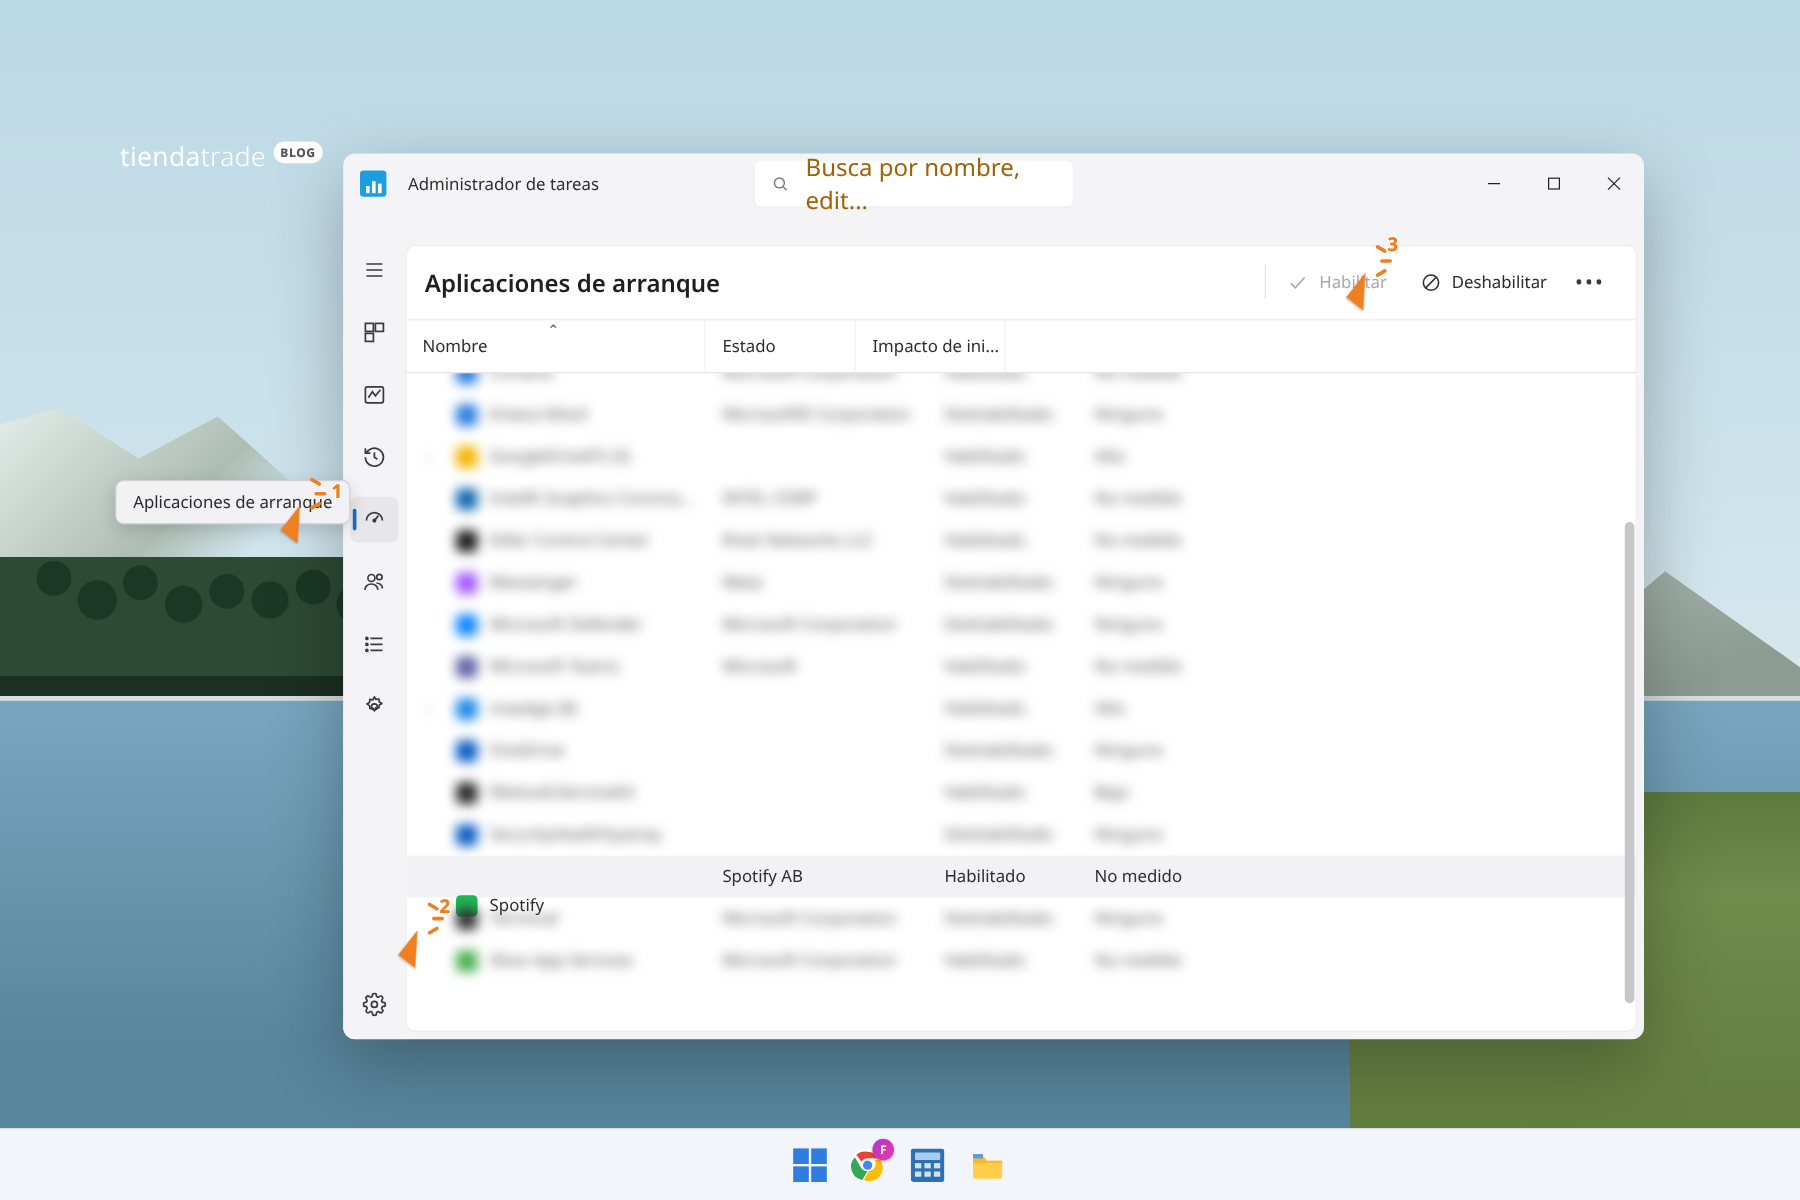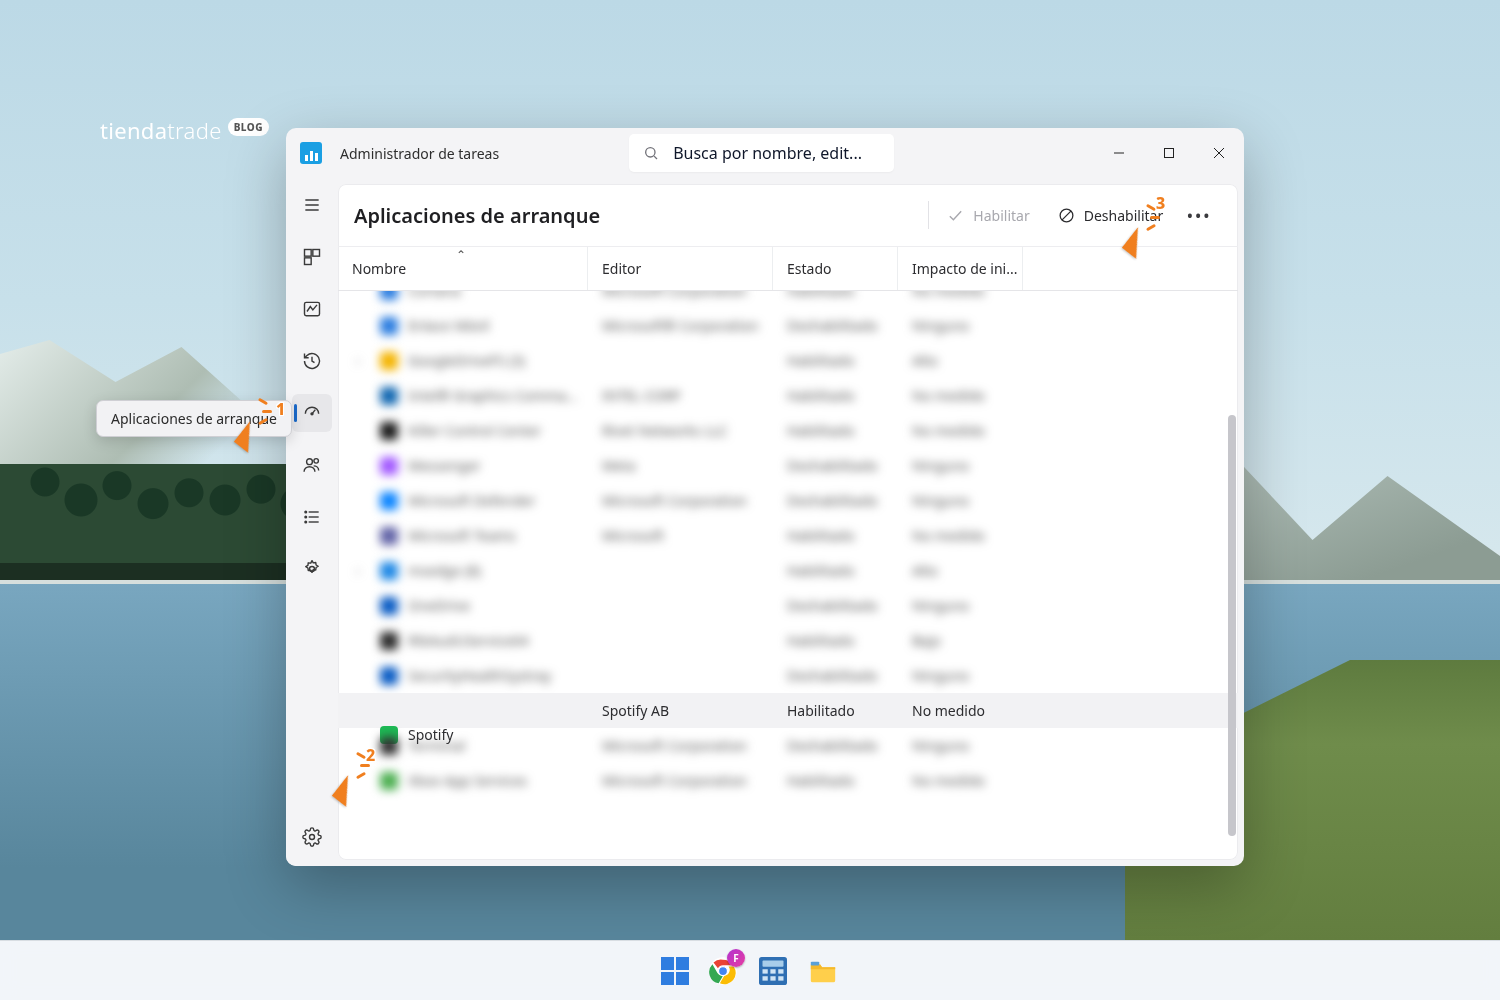--- a/index.html
+++ b/index.html
@@ -106,37 +106,37 @@
   .tb-chrome{ position:relative; }
   .tb-chrome-badge{
     position:absolute; top:-6px; right:-6px; width:18px; height:18px; border-radius:50%;
     background:linear-gradient(135deg,#b331d1,#e63ea0); color:#fff; font-size:10px;
     display:flex; align-items:center; justify-content:center; box-shadow:0 1px 2px rgba(0,0,0,.3);
     font-weight:700;
   }
 
   
   .tm-window{
-    position:absolute; left:286px; top:128px; width:958px; height:738px;
+    position:absolute; left:286px; top:128px; width:1084px; height:738px;
     background:#f4f4f6; border-radius:10px; box-shadow:0 20px 60px rgba(0,0,0,.28);
-    display:flex; flex-direction:column; overflow:hidden;
+    display:flex; flex-direction:column; overflow:hidden;gap:20px;
   }
   .tm-titlebar{
     height:50px; display:flex; align-items:center; padding-left:14px;
   }
   .tm-appicon{
     width:22px; height:22px; background:#1a9fe3; border-radius:3px; margin-right:18px;
     display:flex; align-items:flex-end; justify-content:center; padding:3px;
   }
   .tm-appicon i{display:block;width:3px;background:#fff;margin:0 1px;}
   .tm-appicon i:nth-child(1){height:6px;} .tm-appicon i:nth-child(2){height:10px;} .tm-appicon i:nth-child(3){height:8px;}
   .tm-titletext{ font-size:14px; color:#2e2e2e; flex:0 0 auto; }
   .tm-searchbox{
     margin-left:130px; width:265px; height:38px; background:#fff; border-radius:5px;
-    display:flex; align-items:center; padding:0 14px; color:#0f172a; font-size:16px;
+    display:flex; align-items:center; padding:0 14px; color:#a16207; font-size:20px;
     box-shadow: 0 1px 2px rgba(0,0,0,.04);
   }
   .tm-searchbox svg{width:16px;height:16px;margin-right:14px;color:#727279;}
   .tm-winbtns{ margin-left:auto; display:flex; }
   .tm-winbtn{ width:50px; height:46px; display:flex; align-items:center; justify-content:center; color:#222; }
   .tm-winbtn svg{width:12px;height:12px;}
 
   .tm-body{
     flex:1; display:flex; min-height:0;
   }
@@ -396,23 +396,20 @@
           <div class="tm-tbtn tm-more">•••</div>
         </div>
       </div>
 
 
       <div class="tm-cols">
         <div class="tm-col-name">
           <span class="sort">⌃</span>
           <span>Nombre</span>
         </div>
-        <div class="tm-col-ed">
-            <span>Editor</span>
-          </div>
         <div class="tm-col-est">
             <span>Estado</span>
           </div>
         <div class="tm-col-imp">
             <span>Impacto de ini...</span>
           </div>
         <div class="tm-col-rest"></div>
       </div>
 
       <div class="tm-rows" id="rows">

